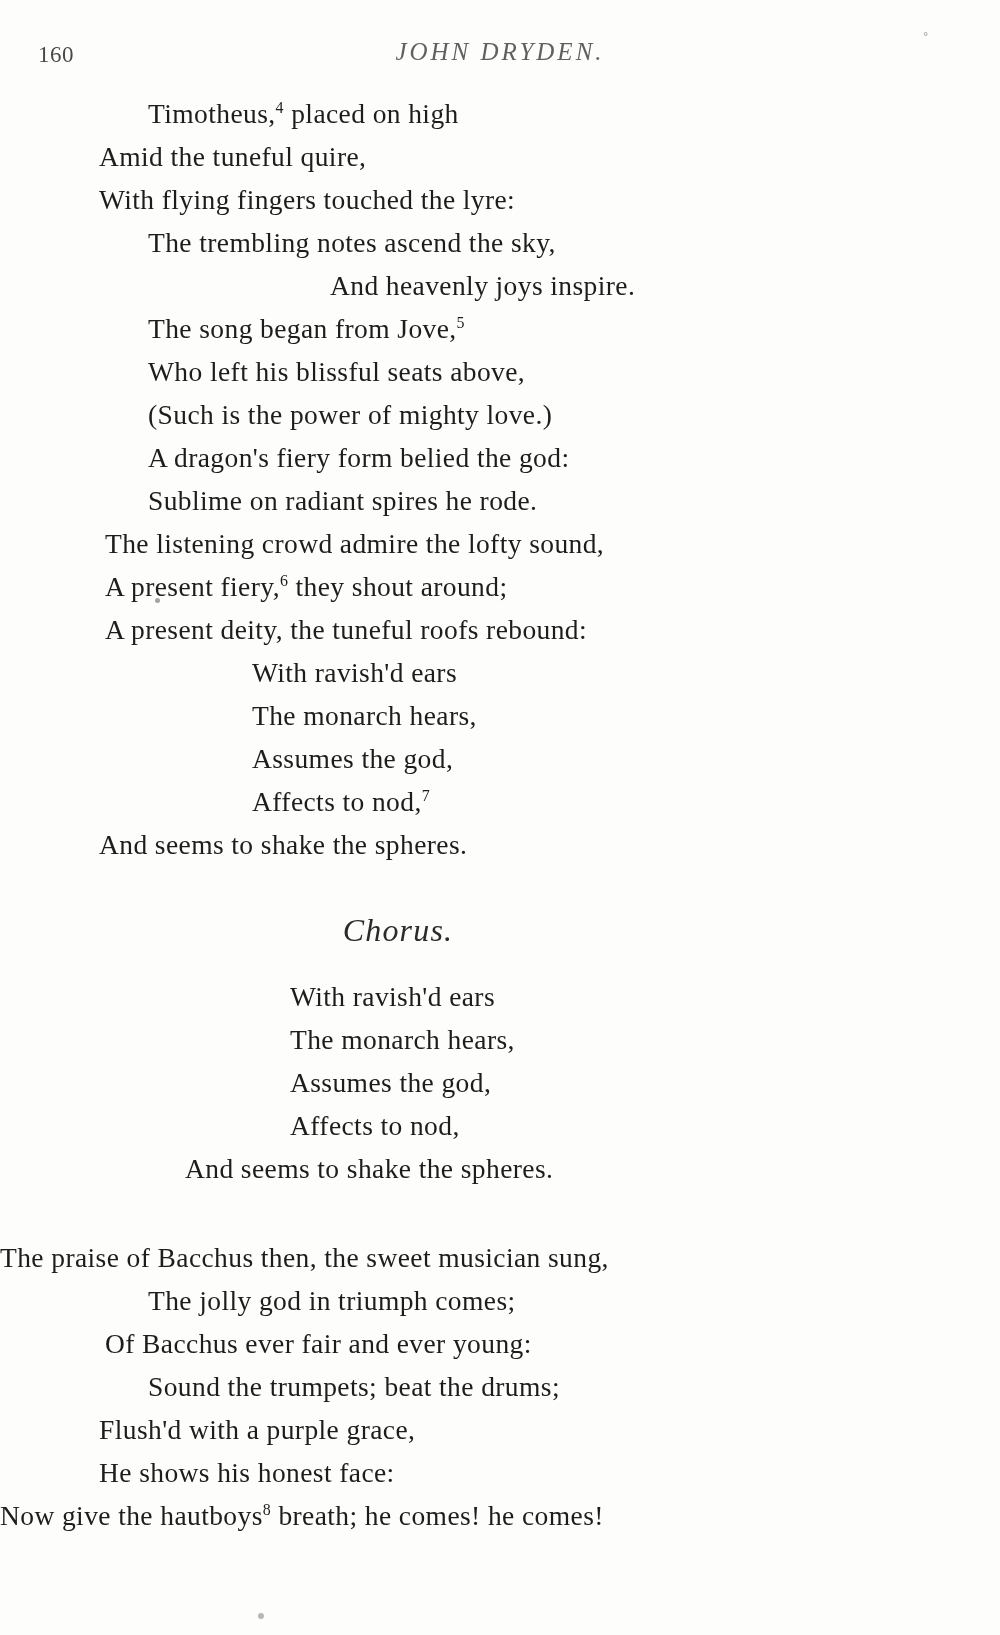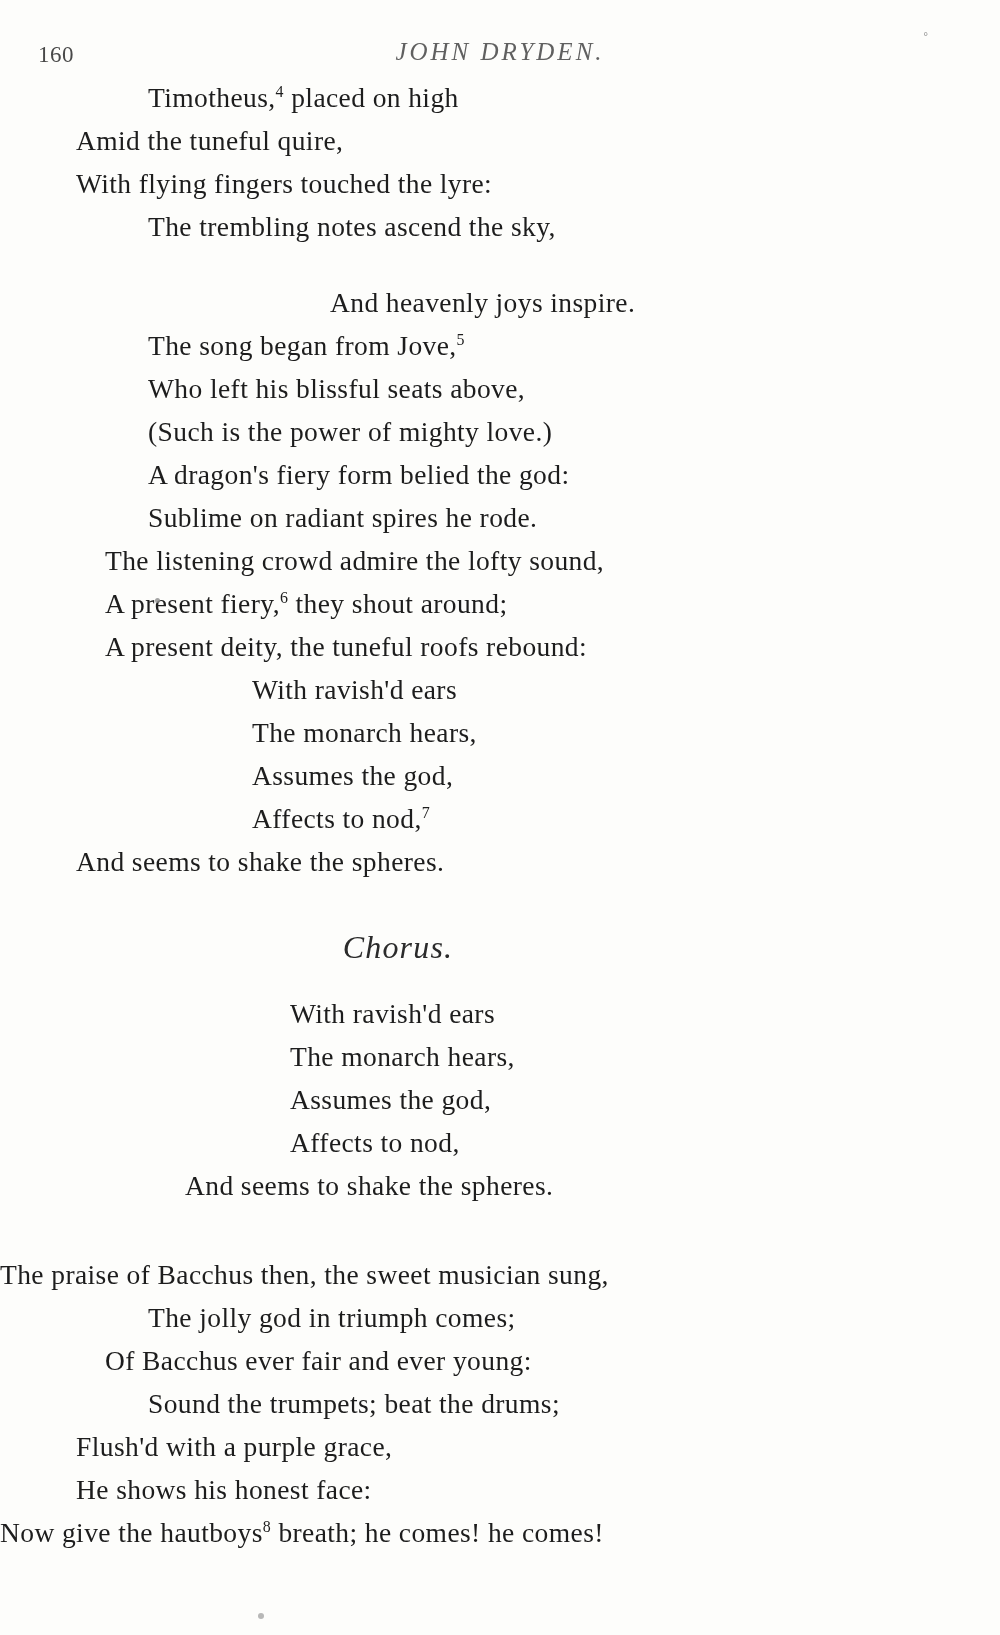--- a/index.html
+++ b/index.html
@@ -57,38 +57,38 @@
     position: absolute;
     right: 72px;
     top: 10px;
     font-size: 11px;
     color: #777;
   }
   
   .poem {
     position: absolute;
     left: 0;
-    top: 76px;
+    top: 92px;
     width: 856px;
   }
   .line {
     font-size: 27.5px;
     line-height: 43px;
     letter-spacing: 0.4px;
     white-space: pre;
     color: #1d1d1d;
   }
   
   .i0  { }
   .i1  { padding-left: 105px; }
   .i2  { padding-left: 148px; }
-  .i3  { padding-left: 76px; }
+  .i3  { padding-left: 99px; }
   .i4  { padding-left: 252px; }
   .i5  { padding-left: 290px; }
-  .i6  { padding-left: 330px; margin-top: 33px; }
+  .i6  { padding-left: 330px; }
   .i7  { padding-left: 185px; }
   sup {
     font-size: 0.58em;
     vertical-align: super;
     line-height: 0;
   }
   .spacer-sm { height: 26px; }
   .spacer-md { height: 46px; }
   .chorus-label {
     text-align: center;

